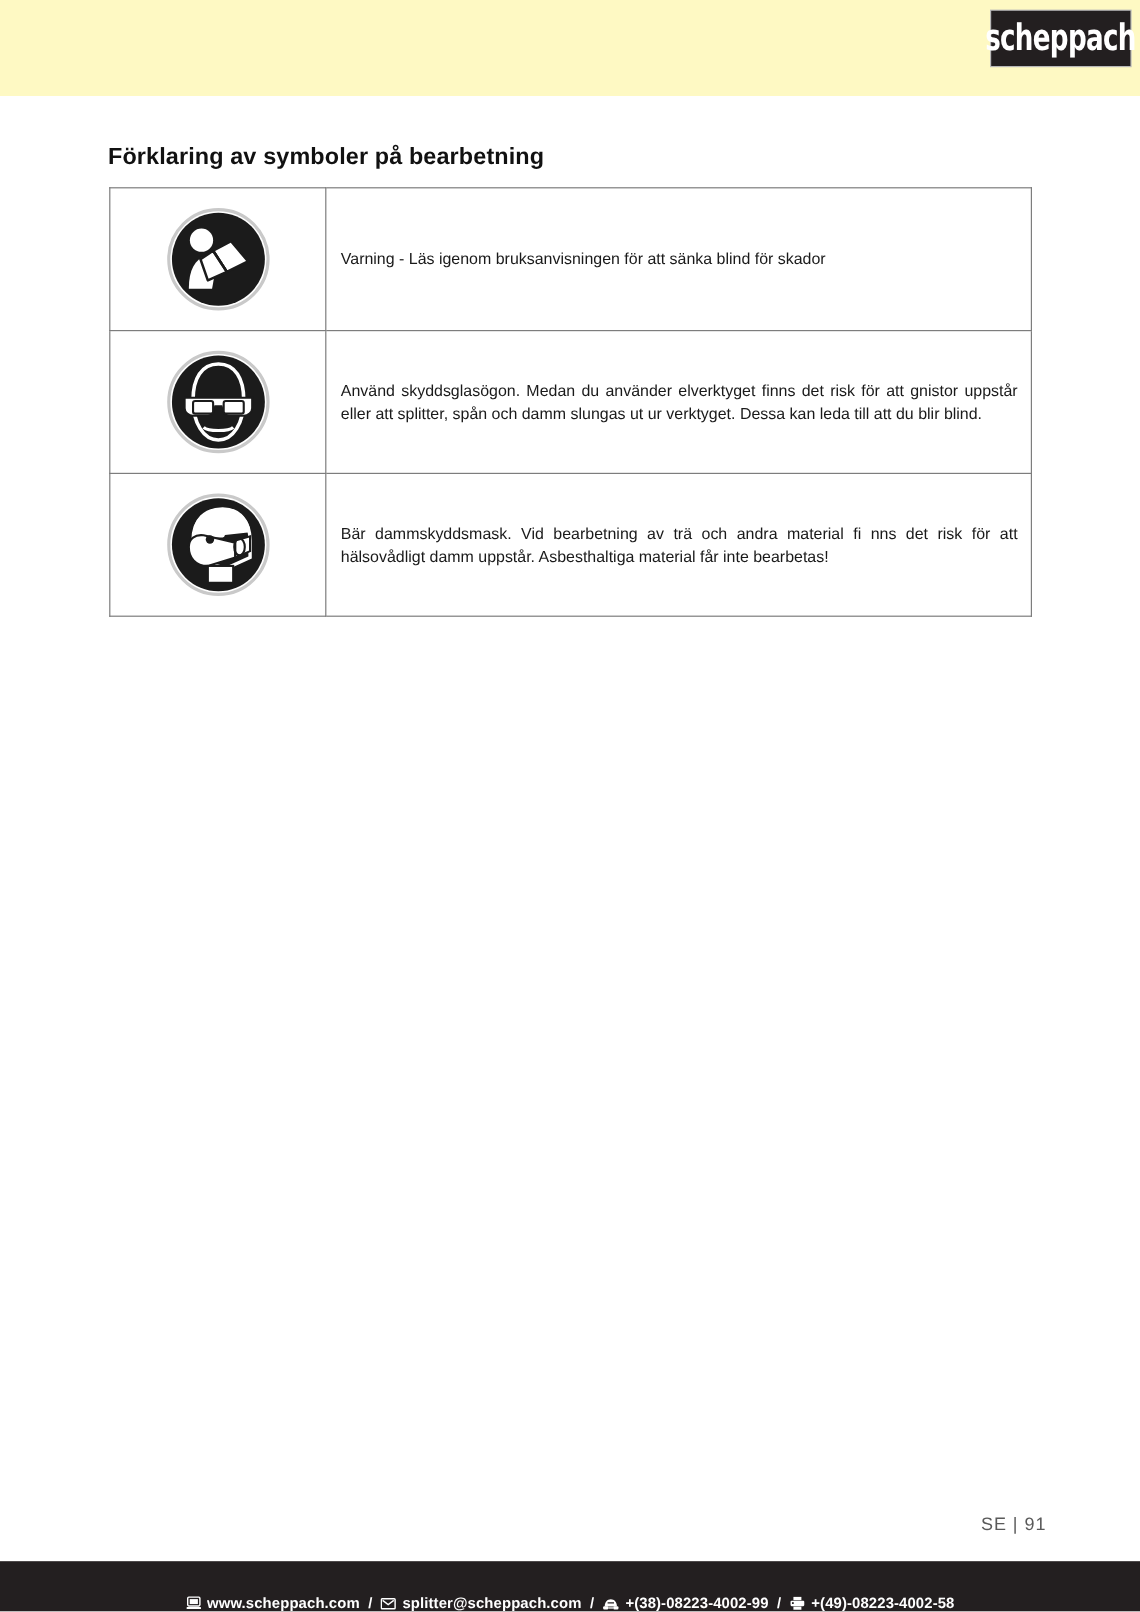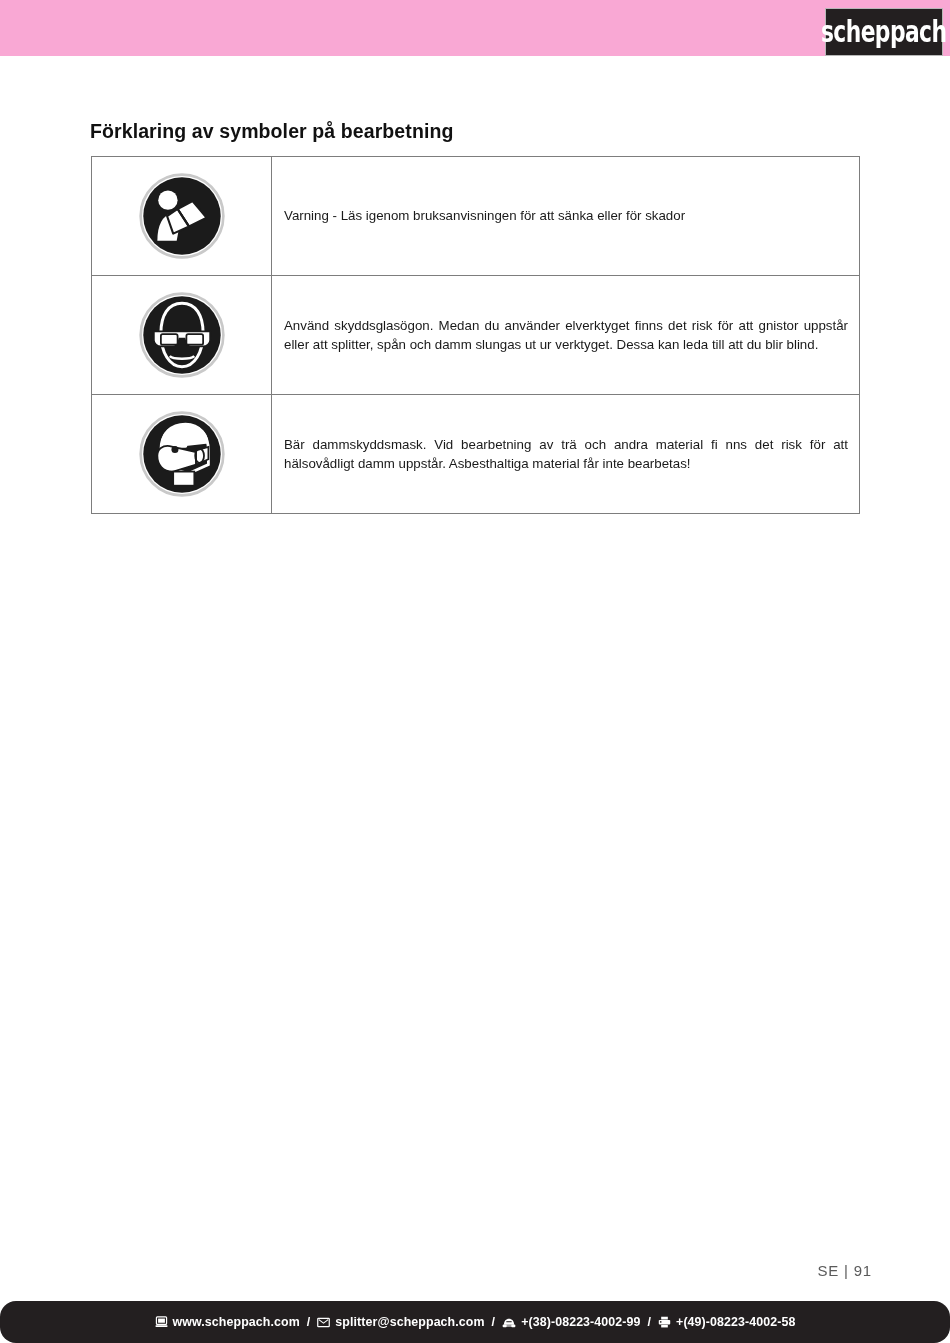--- a/index.html
+++ b/index.html
@@ -15,22 +15,22 @@
     color: #1a1a1a;
     position: relative;
     overflow: hidden;
   }
 
   
   .header-band {
     position: absolute;
     top: 0; left: 0;
     width: 950px;
-    height: 56px;
-    background: #f9a8d4;
+    height: 80px;
+    background: #fef9c3;
   }
   .logo-box {
     position: absolute;
     top: 9px;
     right: 8px;
     width: 116px;
     height: 46px;
     background: #231f20;
     display: flex;
     align-items: center;
@@ -121,23 +121,22 @@
 
   
   .contact-bar {
     position: absolute;
     left: 0;
     bottom: 0;
     width: 950px;
     height: 42px;
     background: #231f20;
     display: flex;
-    align-items: center;
+    align-items: flex-end;
     justify-content: center;
-    border-radius: 16px;
   }
   .contact-line {
     color: #ffffff;
     font-size: 12.4px;
     font-weight: bold;
     letter-spacing: 0.1px;
     display: flex;
     align-items: center;
     gap: 0;
     white-space: nowrap;
@@ -169,21 +168,21 @@
         <svg class="pictogram" width="88" height="88" viewBox="0 0 100 100">
           <circle cx="50" cy="50" r="47" fill="none" stroke="#c9c9c9" stroke-width="3"></circle>
           <circle cx="50" cy="50" r="44" fill="#1b1b1b"></circle>
           <circle cx="34" cy="32" r="11" fill="#ffffff"></circle>
           <path d="M22 78 C22 60 28 50 38 47 L48 56 L44 78 Z" fill="#ffffff"></path>
           <path d="M45 42 L62 33 L68 40 L78 52 L58 62 Z" fill="#ffffff" stroke="#1b1b1b" stroke-width="2.4" stroke-linejoin="round"></path>
           <path d="M45 42 L58 62 L40 70 L33 50 Z" fill="#ffffff" stroke="#1b1b1b" stroke-width="2.4" stroke-linejoin="round"></path>
           <path d="M45 42 L58 62" fill="none" stroke="#1b1b1b" stroke-width="2.4"></path>
         </svg>
       </td>
-      <td class="text-cell">Varning - Läs igenom bruksanvisningen för att sänka eller för skador</td>
+      <td class="text-cell">Varning - Läs igenom bruksanvisningen för att sänka blind för skador</td>
     </tr>
 
 
     <tr class="row-tall">
       <td class="icon-cell">
         <svg class="pictogram" width="88" height="88" viewBox="0 0 100 100">
           <circle cx="50" cy="50" r="47" fill="none" stroke="#c9c9c9" stroke-width="3"></circle>
           <circle cx="50" cy="50" r="44" fill="#1b1b1b"></circle>
           <path d="M50 14 C66 14 74 28 74 48 C74 70 64 86 50 86 C36 86 26 70 26 48 C26 28 34 14 50 14 Z" fill="#1b1b1b" stroke="#ffffff" stroke-width="3.4"></path>
           <path d="M18 46 L82 46 L82 56 C82 60 78 63 74 63 L60 63 C57 63 55 61 54 58 L53 54 L47 54 L46 58 C45 61 43 63 40 63 L26 63 C22 63 18 60 18 56 Z" fill="#ffffff" stroke="#1b1b1b" stroke-width="2"></path>

